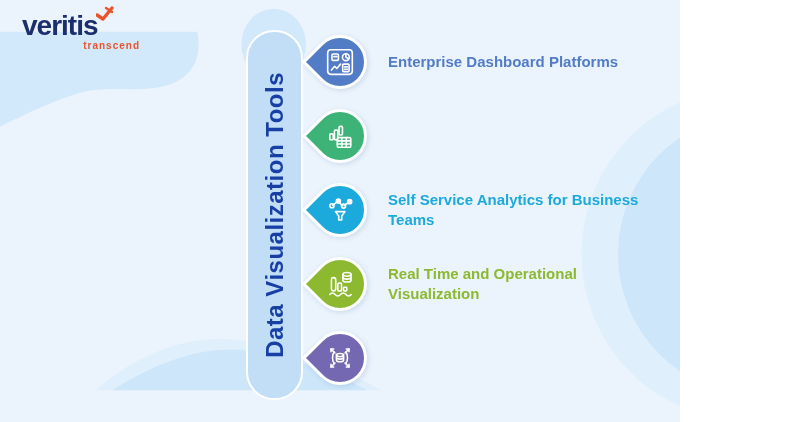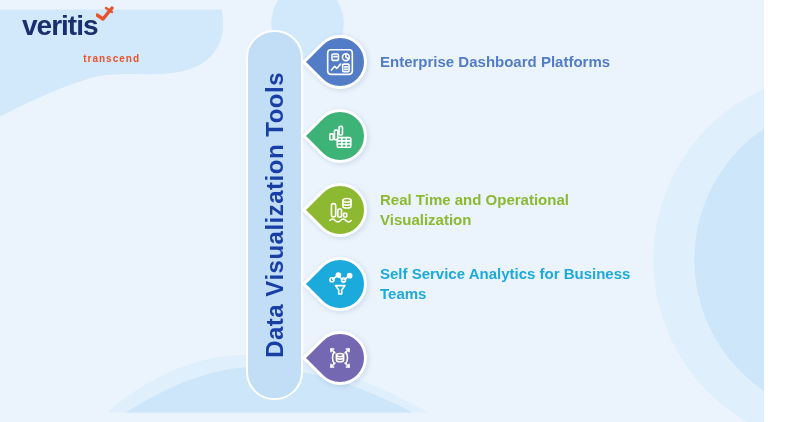--- a/index.html
+++ b/index.html
@@ -1,33 +1,33 @@
 <!DOCTYPE html>
 <html><head>
 <meta charset="utf-8">
 <style>
   html,body{margin:0;padding:0;background:#fff;}
   .stage{
-    position:relative;width:764px;height:422px;overflow:hidden;
+    position:relative;width:680px;height:422px;overflow:hidden;
     background:var(--bg,#ebf4fc);
     font-family:"Liberation Sans",sans-serif;
   }
   .bg-svg{position:absolute;inset:0;width:100%;height:100%;}
 
   
   .logo{position:absolute;left:22px;top:12px;width:120px;}
   .logo-row{position:relative;display:inline-block;}
   .brand-name{
     font-size:28px;font-weight:800;letter-spacing:-1px;
     color:var(--logonavy,#1b2e6e);line-height:1;
   }
   .brand-check{position:absolute;right:-16px;top:-6px;}
   .brand-tagline{
     text-align:right;font-size:10px;font-weight:700;letter-spacing:1px;
-    color:var(--orange,#e9532b);margin-top:13px;padding-right:2px;
+    color:var(--orange,#e9532b);margin-top:0px;padding-right:2px;
   }
 
   
   .titlebar{
     position:absolute;left:246px;top:30px;width:57px;height:370px;
     background:var(--bar,#c2ddf6);
     border:2.5px solid #ffffff;border-radius:28px;box-sizing:border-box;
     display:flex;align-items:center;justify-content:center;
   }
   .vtitle{
@@ -42,21 +42,21 @@
   .leaf-slot{width:64px;display:flex;justify-content:center;flex:0 0 64px;}
   .leaf{
     width:54px;height:54px;background:var(--accent,#888);
     border:3px solid #fff;box-sizing:border-box;
     border-radius:0 50% 50% 50%;transform:rotate(-45deg);
     display:flex;align-items:center;justify-content:center;
     box-shadow:0 2px 5px rgba(60,100,160,.18);
   }
   .glyph{transform:rotate(45deg);display:flex;}
   .label{
-    margin-left:8px;width:262px;
+    margin-left:16px;width:262px;
     font-size:15px;font-weight:700;line-height:1.35;
     color:var(--accent,#333);
   }
   .gi{stroke:#fff;stroke-width:1.5;fill:none;stroke-linecap:round;stroke-linejoin:round;}
 </style>
 </head>
 <body>
 
 <div class="stage" style="--bg: #ebf4fc; --blobmed: #d2e8fb; --bloblight: #e0effc; --wavemed: #cde6fa; --bar: #c2ddf6; --navy: #173fa6; --logonavy: #1b2e6e; --orange: #e9532b;">
 
@@ -119,57 +119,57 @@
             <line x1="11.5" y1="18.5" x2="24" y2="18.5"></line>
             <line x1="11.5" y1="21.5" x2="24" y2="21.5"></line>
             <line x1="15.7" y1="15.5" x2="15.7" y2="24.5"></line>
             <line x1="19.9" y1="15.5" x2="19.9" y2="24.5"></line>
           </svg>
         </span>
       </div>
         </div>
     </div>
 
-    <div class="item" style="--accent: #8cb930;">
-      <div class="leaf-slot">
-          <div class="leaf">
-        <span class="glyph">
-          <svg width="30" height="30" viewBox="0 0 28 28" class="gi">
-            <rect x="6" y="8" width="4" height="12.5" rx="2"></rect>
-            <rect x="12" y="13" width="3.4" height="7.5" rx="1"></rect>
-            <rect x="17.3" y="17" width="3" height="3.5" rx="0.6"></rect>
-            <ellipse cx="20.5" cy="5" rx="3.8" ry="1.7"></ellipse>
-            <path d="M16.7,5 V10.5 A3.8,1.7 0 0 0 24.3,10.5 V5"></path>
-            <path d="M16.7,7.8 A3.8,1.7 0 0 0 24.3,7.8"></path>
-            <path d="M4.5,23.8 Q7,21 9.5,23.8 T14.5,23.8 T19.5,23.8 T24.5,23.8"></path>
-          </svg>
-        </span>
-      </div>
-        </div>
-      <div class="label">Real Time and Operational Visualization</div>
-    </div>
-
     <div class="item" style="--accent: #1ca9dc;">
       <div class="leaf-slot">
           <div class="leaf">
         <span class="glyph">
           <svg width="30" height="30" viewBox="0 0 28 28" class="gi">
             <line x1="7.2" y1="9.5" x2="12" y2="6"></line>
             <line x1="12.8" y1="6.5" x2="16.5" y2="10"></line>
             <line x1="18" y1="9.8" x2="22" y2="6.8"></line>
             <circle cx="6.5" cy="10" r="1.9"></circle>
             <circle cx="12.5" cy="5.6" r="1.9" fill="#fff"></circle>
             <circle cx="17.3" cy="10.3" r="1.9"></circle>
             <circle cx="23" cy="6.2" r="1.9" fill="#fff"></circle>
             <path d="M9.8,15.5 H18.6 L15.6,19.6 V23.3 H12.8 V19.6 Z"></path>
           </svg>
         </span>
       </div>
         </div>
       <div class="label">Self Service Analytics for Business Teams</div>
+    </div>
+
+    <div class="item" style="--accent: #8cb930;">
+      <div class="leaf-slot">
+          <div class="leaf">
+        <span class="glyph">
+          <svg width="30" height="30" viewBox="0 0 28 28" class="gi">
+            <rect x="6" y="8" width="4" height="12.5" rx="2"></rect>
+            <rect x="12" y="13" width="3.4" height="7.5" rx="1"></rect>
+            <rect x="17.3" y="17" width="3" height="3.5" rx="0.6"></rect>
+            <ellipse cx="20.5" cy="5" rx="3.8" ry="1.7"></ellipse>
+            <path d="M16.7,5 V10.5 A3.8,1.7 0 0 0 24.3,10.5 V5"></path>
+            <path d="M16.7,7.8 A3.8,1.7 0 0 0 24.3,7.8"></path>
+            <path d="M4.5,23.8 Q7,21 9.5,23.8 T14.5,23.8 T19.5,23.8 T24.5,23.8"></path>
+          </svg>
+        </span>
+      </div>
+        </div>
+      <div class="label">Real Time and Operational Visualization</div>
     </div>
 
     <div class="item" style="--accent: #7468b2;">
       <div class="leaf-slot">
           <div class="leaf">
         <span class="glyph">
           <svg width="30" height="30" viewBox="0 0 28 28" class="gi">
             <ellipse cx="14" cy="11.3" rx="3.3" ry="1.5"></ellipse>
             <path d="M10.7,11.3 V16 A3.3,1.5 0 0 0 17.3,16 V11.3"></path>
             <path d="M10.7,13.6 A3.3,1.5 0 0 0 17.3,13.6"></path>

